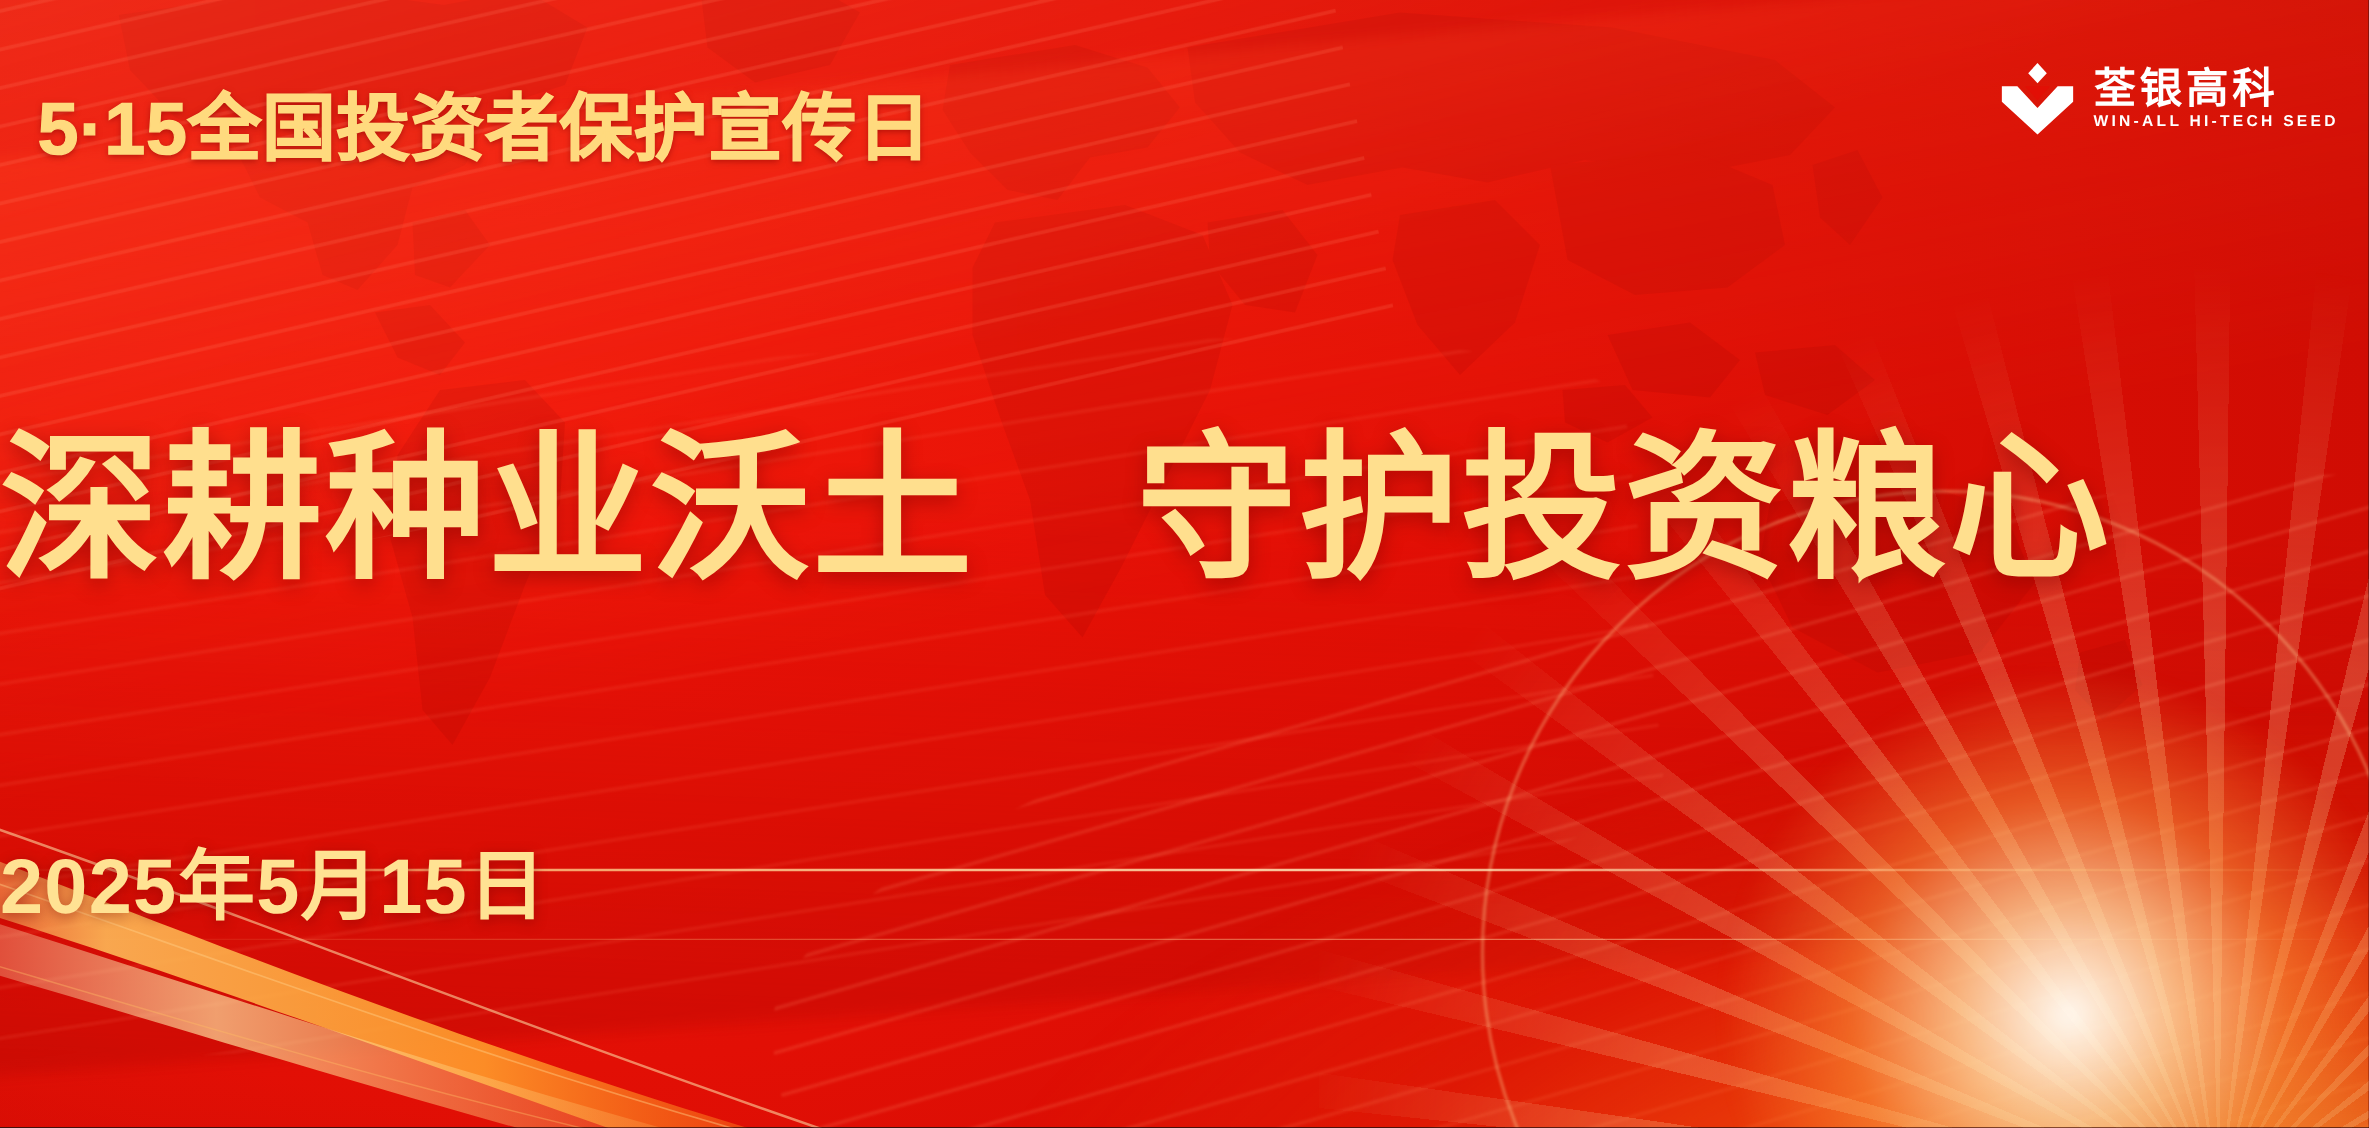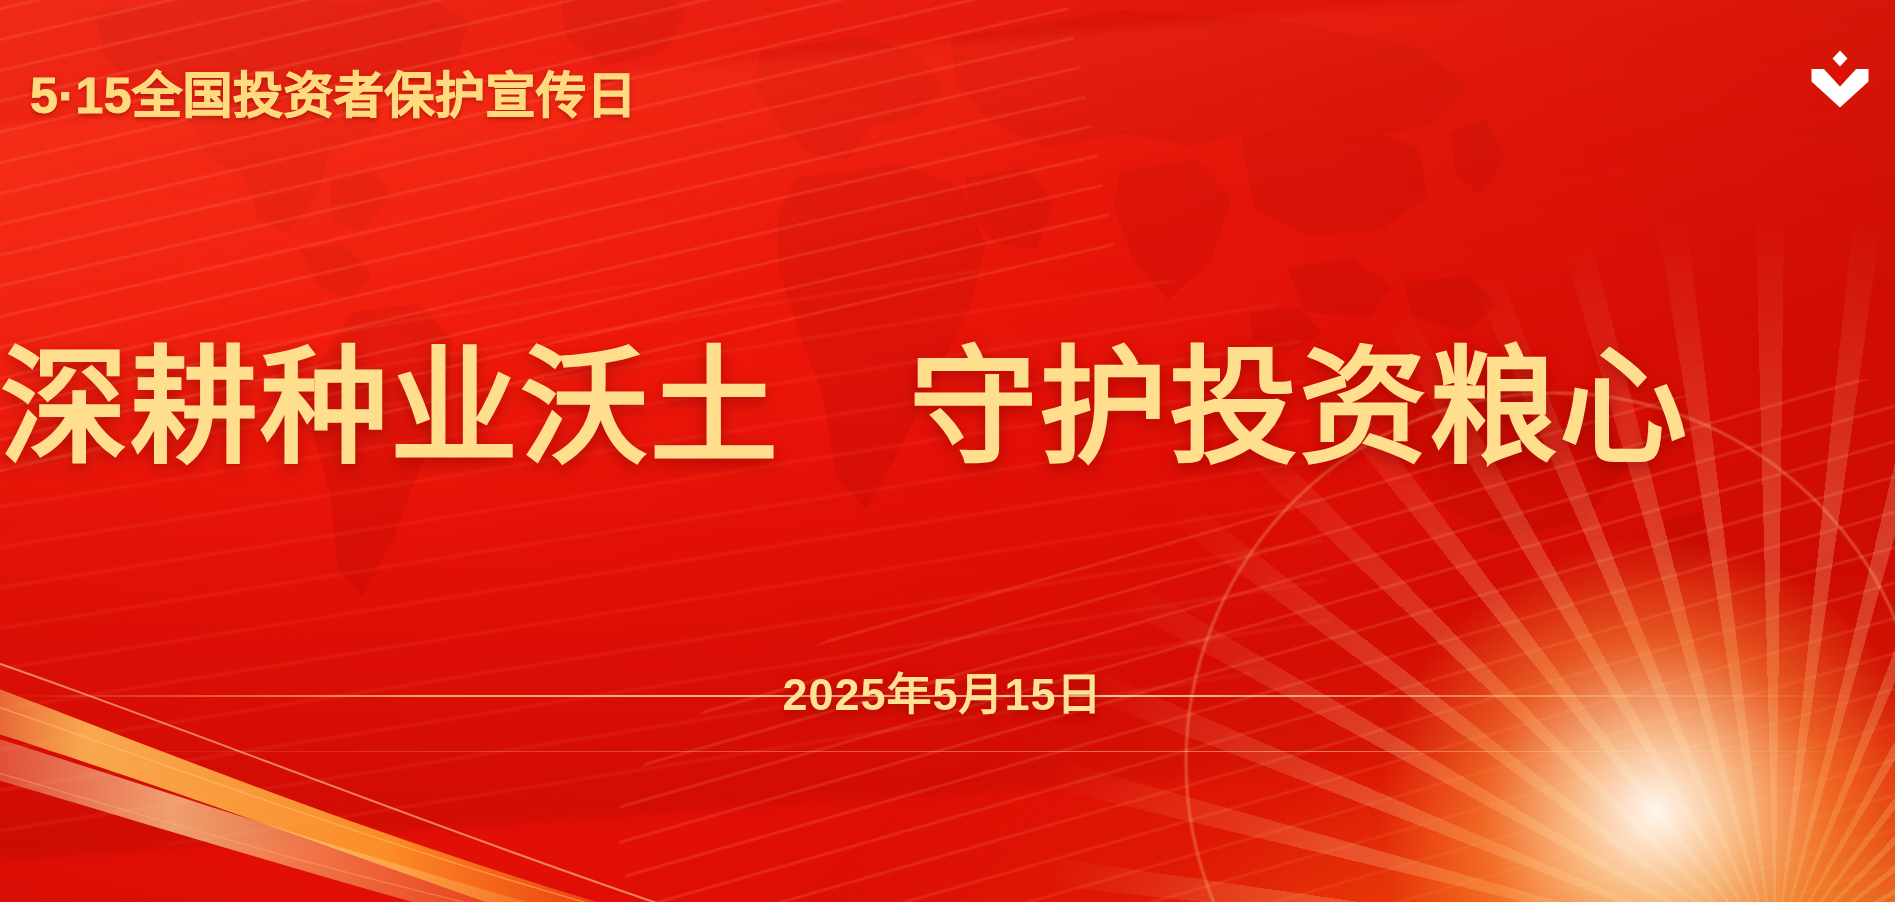--- a/index.html
+++ b/index.html
@@ -151,21 +151,21 @@
   .vignette{
     position:absolute;inset:0;
     background:radial-gradient(130% 115% at 48% 45%, rgba(0,0,0,0) 52%, rgba(120,0,0,.30) 100%);
   }
 
   
   .content{position:absolute;inset:0;}
 
   .eyebrow{
     position:absolute;left:30px;top:55px;
-    font-size:50px;
+    font-size:59px;
     font-weight:bold;
     letter-spacing:.5px;
     color:#ffda7e;
     white-space:nowrap;
     text-shadow:0 2px 5px rgba(120,0,0,.55);
     -webkit-text-stroke:1px #ffda7e;
   }
 
   
   .brand{
@@ -192,22 +192,21 @@
     line-height:1;
     color:#ffdf8e;
     letter-spacing:2px;
     white-space:nowrap;
     text-shadow:0 5px 16px rgba(110,0,0,.45);
   }
   .headline .gap{display:inline-block;width:54px;}
 
   .date{
     position:absolute;left:0;right:10px;top:658px;
-    text-align:center;
-    font-size:45px;
+    font-size:62px;
     font-weight:bold;
     color:#ffe293;
     letter-spacing:1px;
     white-space:nowrap;
     text-shadow:0 3px 10px rgba(110,0,0,.45);
   }
 </style>
 </head>
 <body>
 
@@ -306,20 +305,24 @@
     <div class="brand">
       <div class="brand-mark">
         <svg viewBox="0 0 100 100" aria-hidden="true">
           <g fill="#ffffff">
             <polygon points="50,4 62,17 50,30 38,17"></polygon>
             <path d="M4,34 L24,34 L50,62 L76,34 L96,34 L96,54 L50,96 L4,54 Z"></path>
             <polygon points="50,34 66,34 50,52 34,34" fill="#e20f05"></polygon>
           </g>
         </svg>
       </div>
+      <div class="brand-text">
+        <div class="brand-cn">荃银高科</div>
+        <div class="brand-en">WIN-ALL HI-TECH SEED</div>
+      </div>
     </div>
 
     <div class="headline">
       <span>深耕种业沃土</span>
       <span class="gap"></span>
       <span>守护投资粮心</span>
     </div>
 
     <div class="date">2025年5月15日</div>
   </div>

